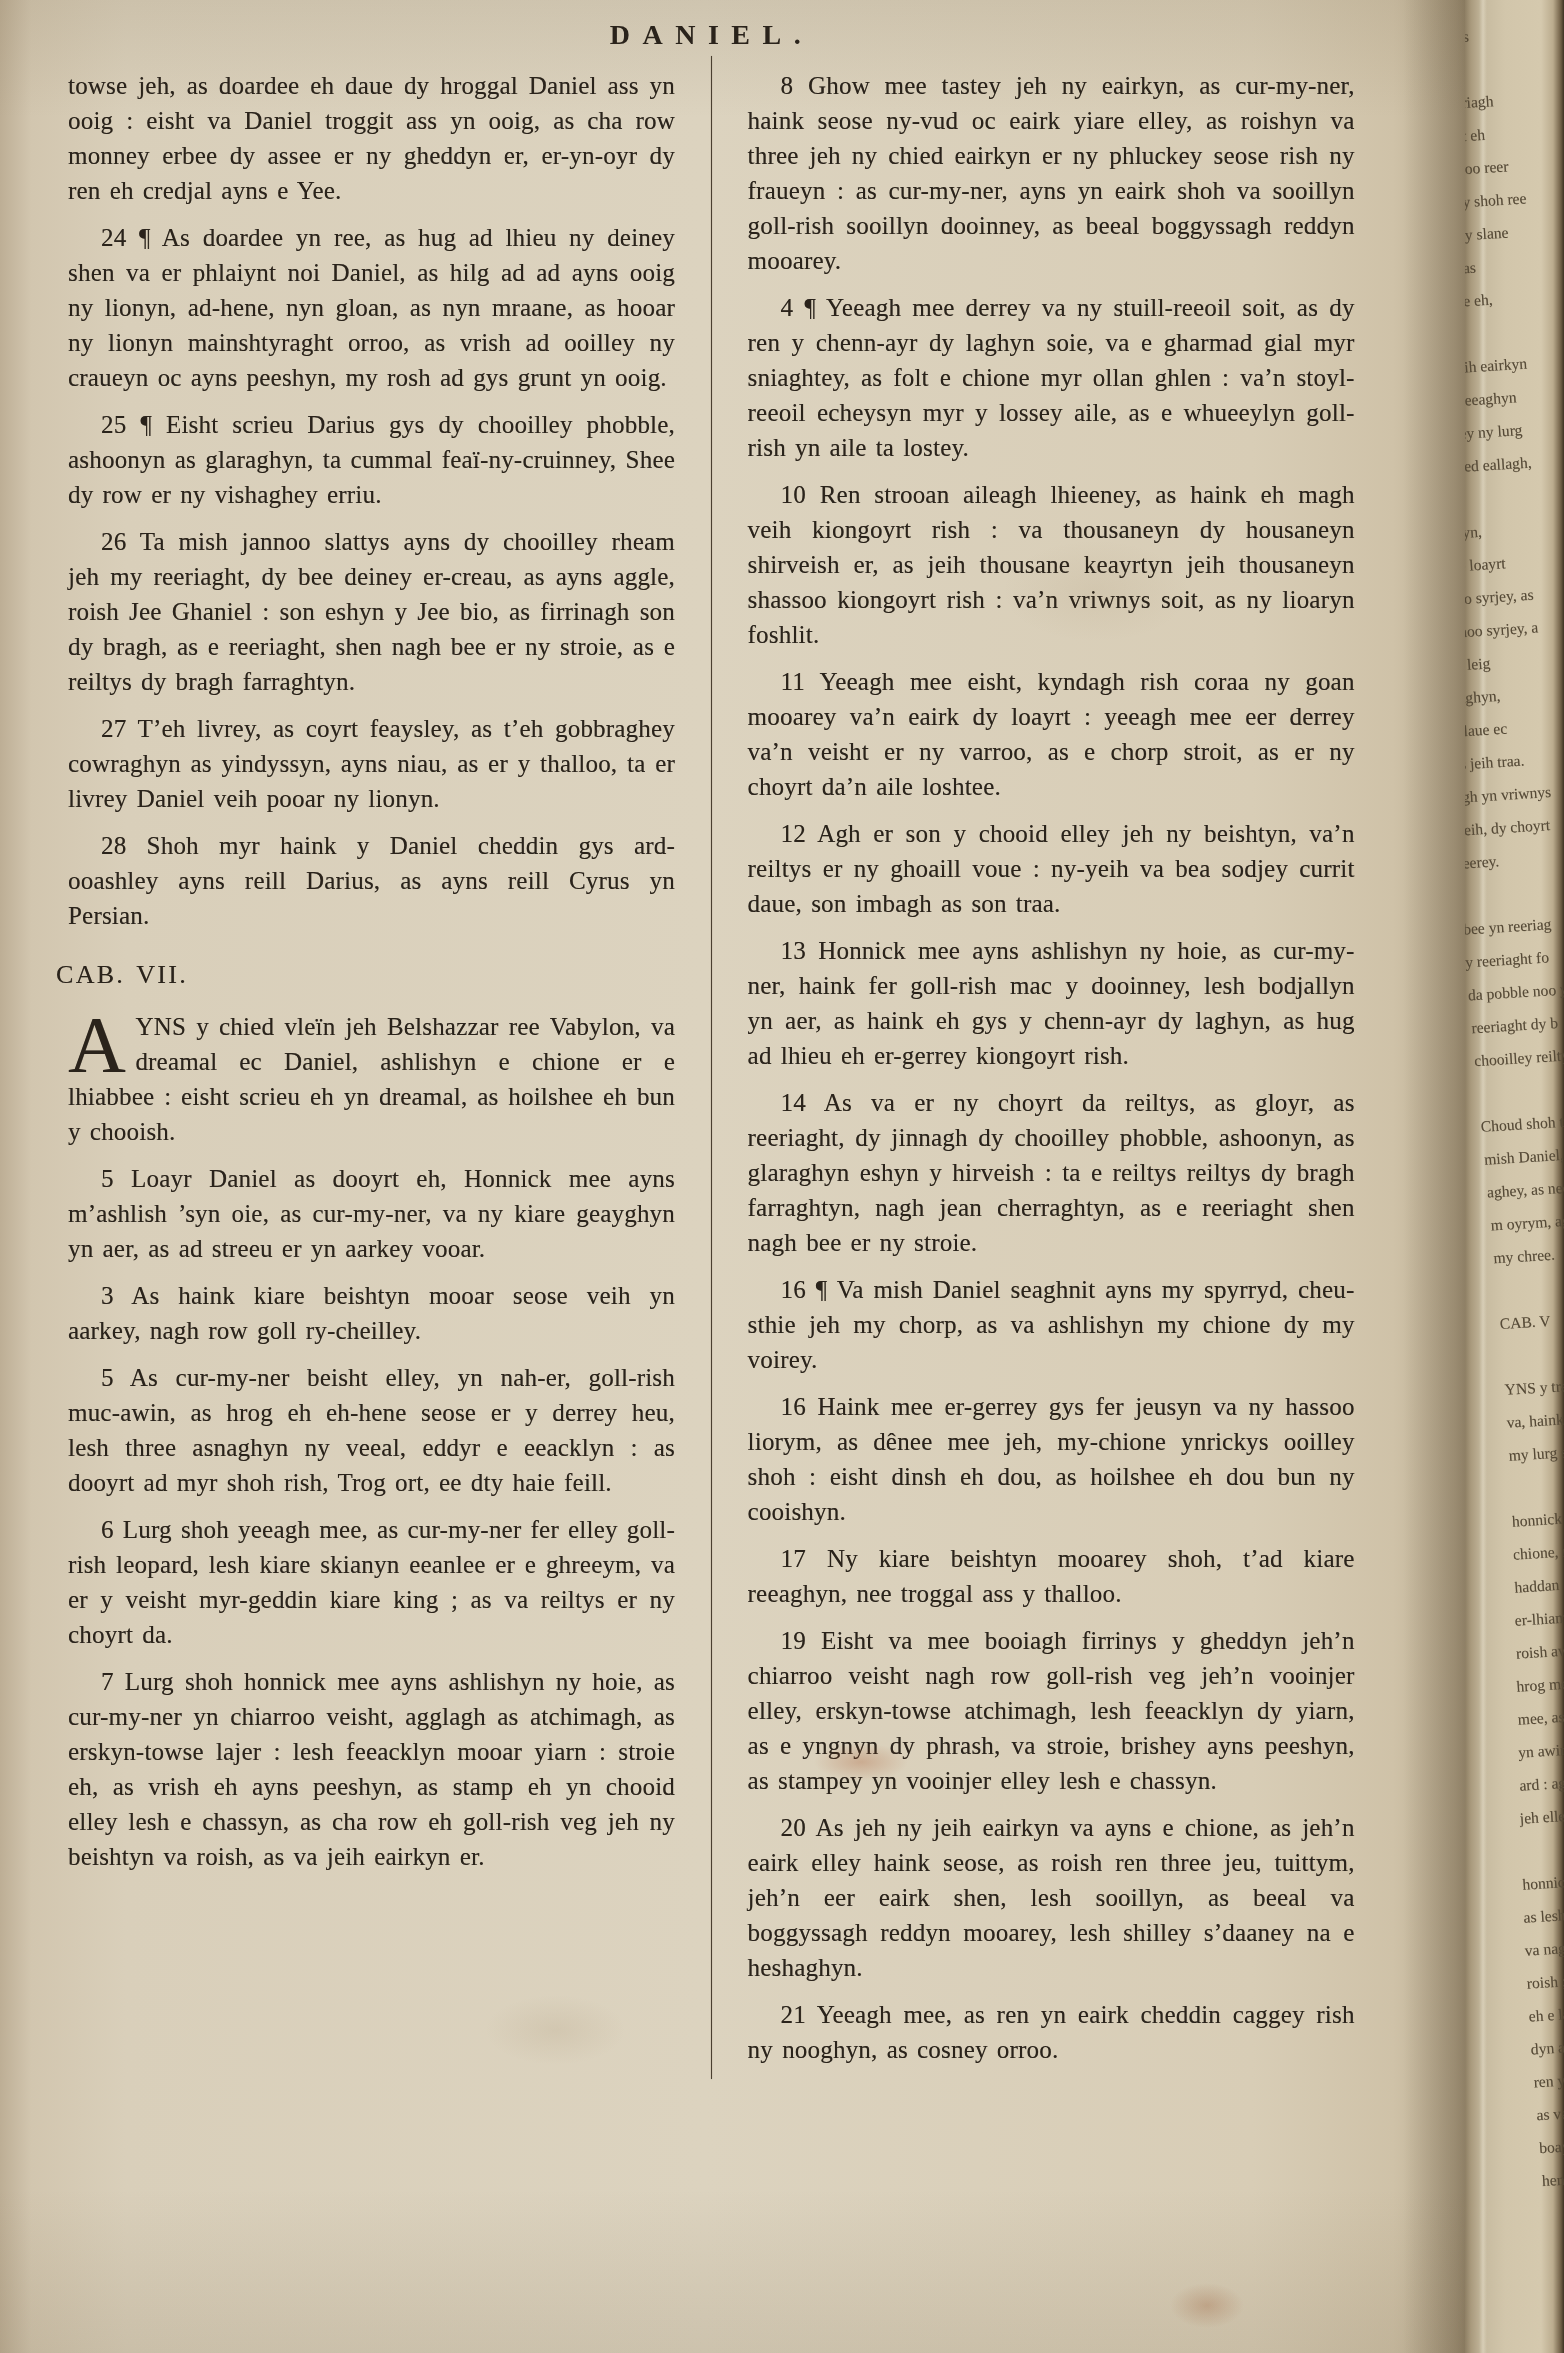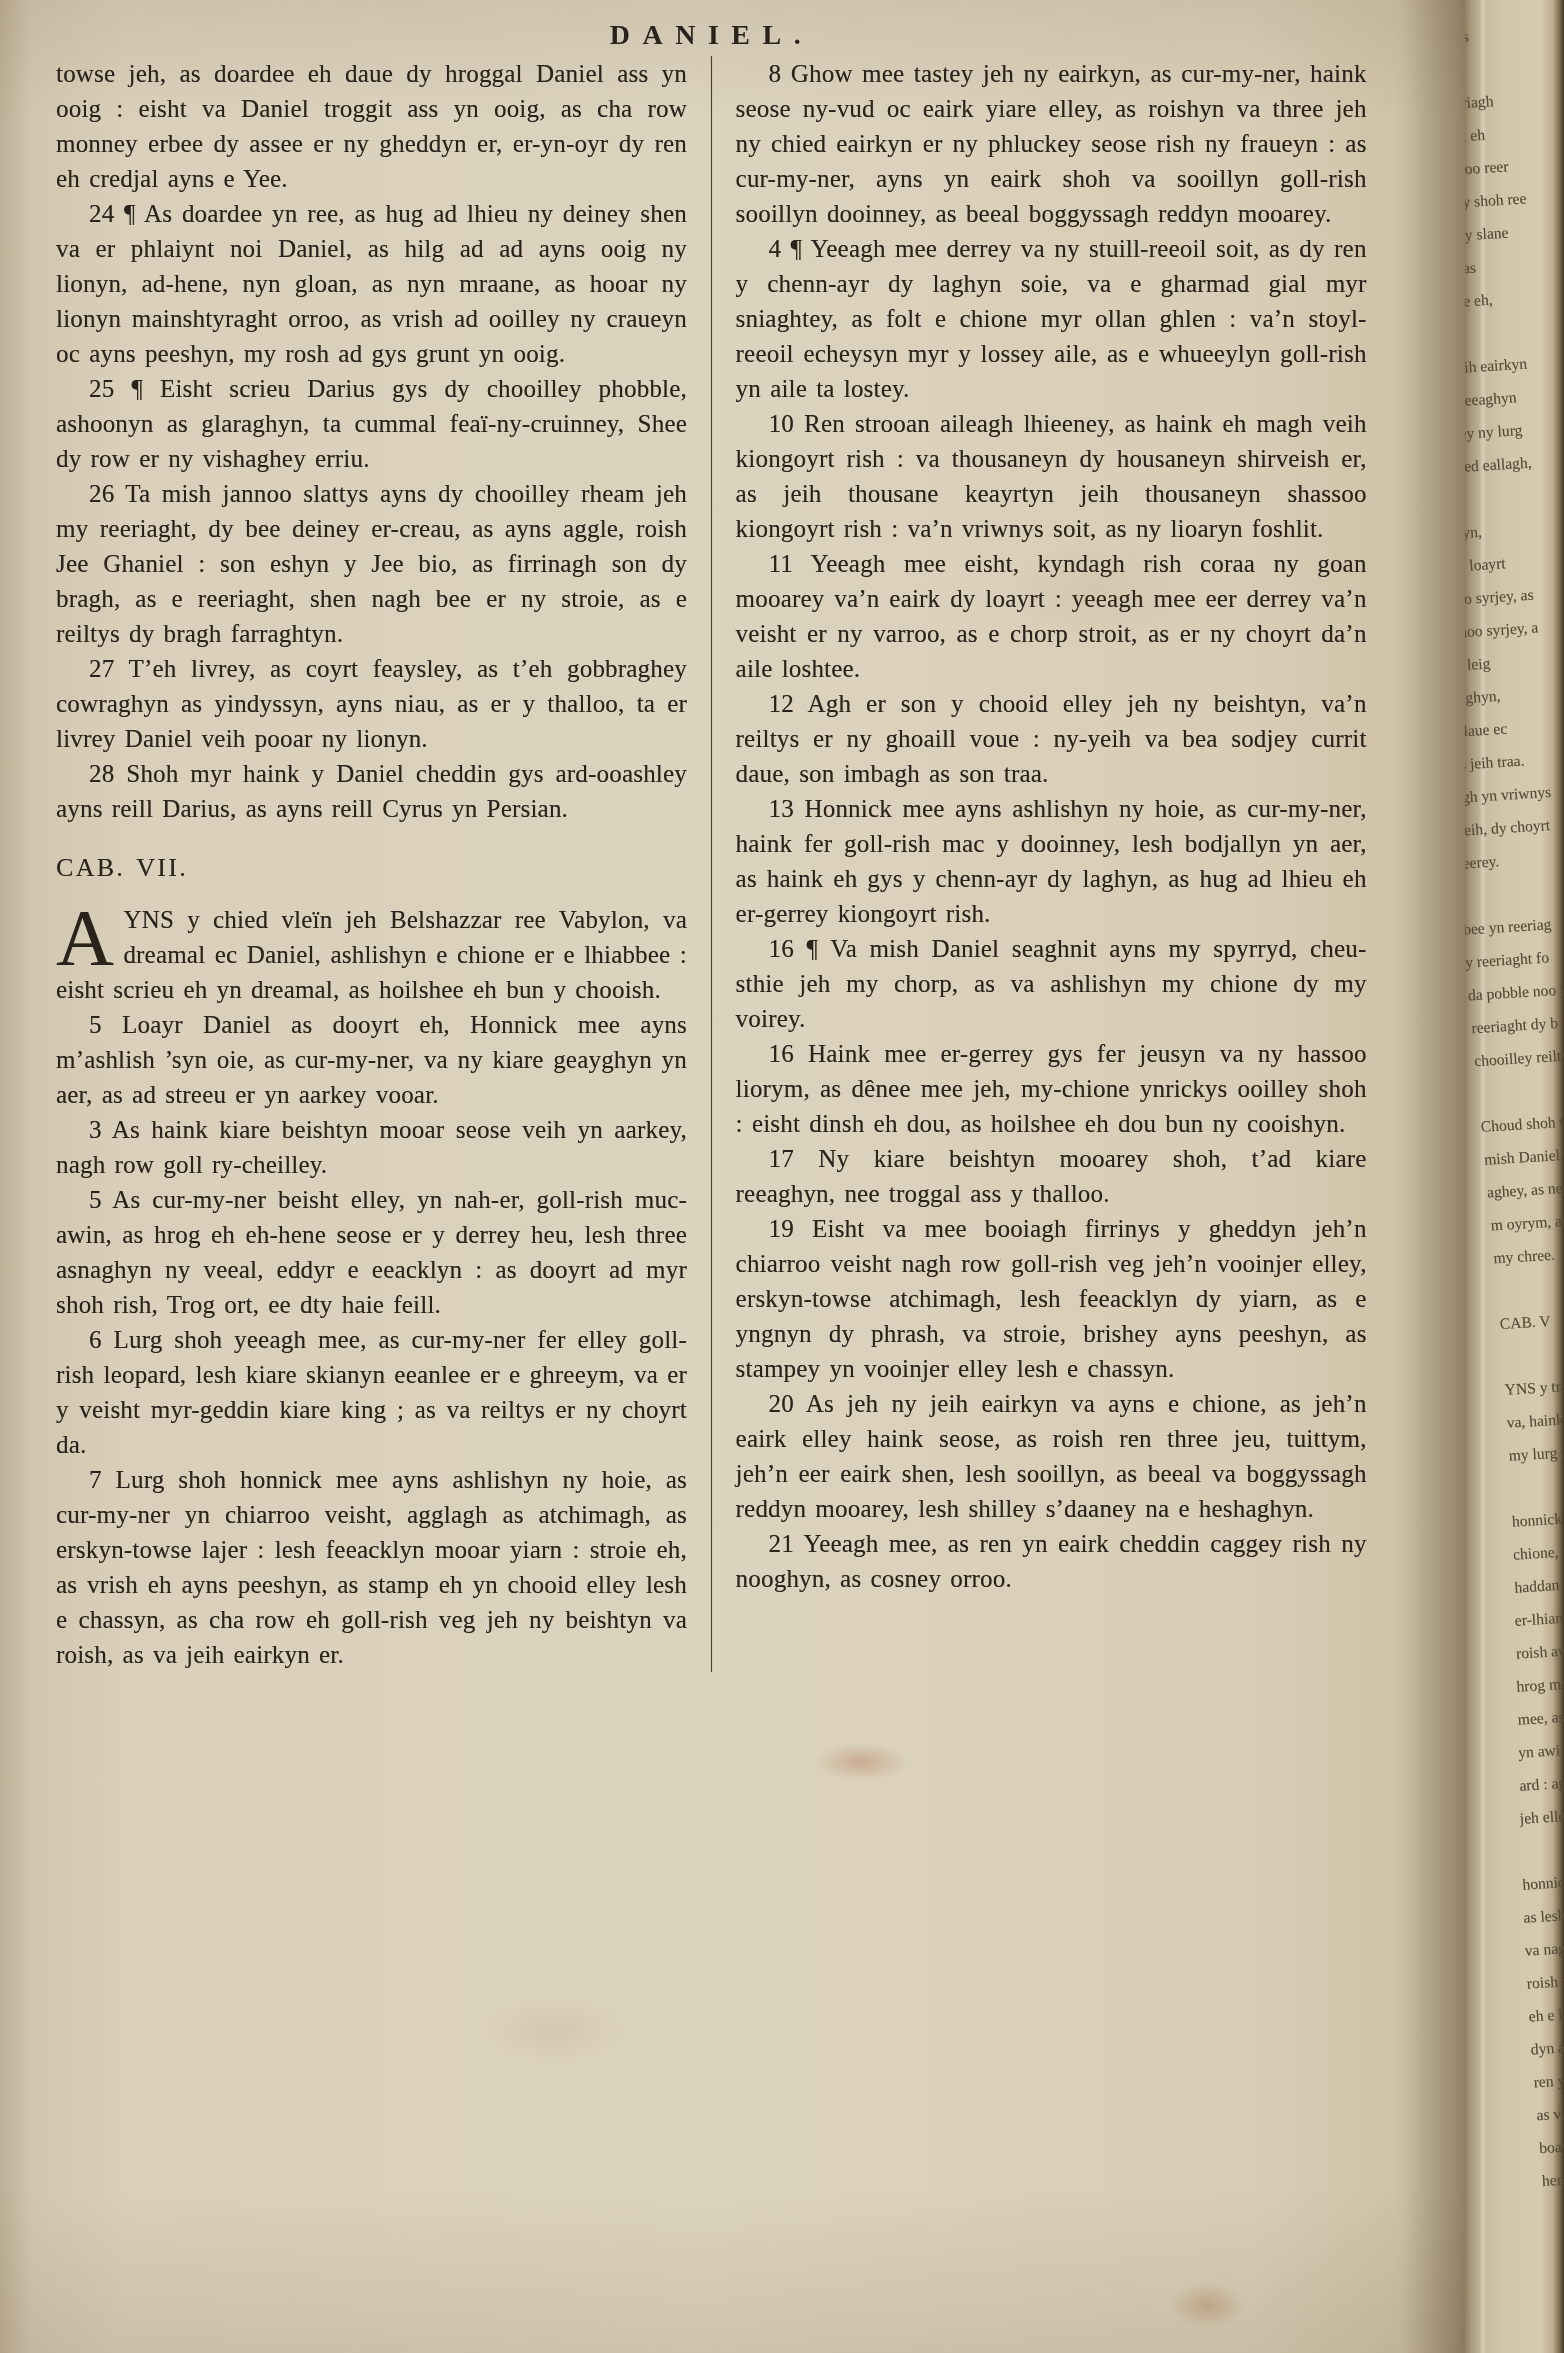--- a/index.html
+++ b/index.html
@@ -28,21 +28,21 @@
     text-align:justify;
     font-size:25px; line-height:35px;
     word-spacing:2.7px; letter-spacing:0.2px;
     text-shadow:0.2px 0.2px 0 rgba(42,35,27,0.45);
   }
   .divider {
     width:1.6px; background:#4a3f30;
     margin-left:23.5px; margin-right:23.5px;
     box-shadow:0 0 0.8px rgba(74,63,48,0.8);
   }
-  .para { margin:0; text-indent:33px; }
+  .para { margin:12px; text-indent:33px; }
   .para.continuation { text-indent:0; }
   .para.chapter {
     text-indent:0; text-align:left;
     font-size:26px; letter-spacing:2.3px;
     margin:23.5px 0 17px 0;
   }
   .para.dropcap { text-indent:0; }
   .init {
     float:left;
     font-size:80px; line-height:61px;
@@ -103,20 +103,21 @@
         <p class="para verse">7 Lurg shoh honnick mee ayns ashlishyn ny hoie, as cur-my-ner yn chiarroo veisht, agglagh as atchimagh, as erskyn-towse lajer : lesh feeacklyn mooar yiarn : stroie eh, as vrish eh ayns peeshyn, as stamp eh yn chooid elley lesh e chassyn, as cha row eh goll-rish veg jeh ny beishtyn va roish, as va jeih eairkyn er.</p>
       </div>
     <div class="divider"></div>
     <div class="col" id="col-right">
         <p class="para verse">8 Ghow mee tastey jeh ny eairkyn, as cur-my-ner, haink seose ny-vud oc eairk yiare elley, as roishyn va three jeh ny chied eairkyn er ny phluckey seose rish ny fraueyn : as cur-my-ner, ayns yn eairk shoh va sooillyn goll-rish sooillyn dooinney, as beeal boggyssagh reddyn mooarey.</p>
         <p class="para verse">4 ¶ Yeeagh mee derrey va ny stuill-reeoil soit, as dy ren y chenn-ayr dy laghyn soie, va e gharmad gial myr sniaghtey, as folt e chione myr ollan ghlen : va’n stoyl-reeoil echeysyn myr y lossey aile, as e whueeylyn goll-rish yn aile ta lostey.</p>
         <p class="para verse">10 Ren strooan aileagh lhieeney, as haink eh magh veih kiongoyrt rish : va thousaneyn dy housaneyn shirveish er, as jeih thousane keayrtyn jeih thousaneyn shassoo kiongoyrt rish : va’n vriwnys soit, as ny lioaryn foshlit.</p>
         <p class="para verse">11 Yeeagh mee eisht, kyndagh rish coraa ny goan mooarey va’n eairk dy loayrt : yeeagh mee eer derrey va’n veisht er ny varroo, as e chorp stroit, as er ny choyrt da’n aile loshtee.</p>
         <p class="para verse">12 Agh er son y chooid elley jeh ny beishtyn, va’n reiltys er ny ghoaill voue : ny-yeih va bea sodjey currit daue, son imbagh as son traa.</p>
         <p class="para verse">13 Honnick mee ayns ashlishyn ny hoie, as cur-my-ner, haink fer goll-rish mac y dooinney, lesh bodjallyn yn aer, as haink eh gys y chenn-ayr dy laghyn, as hug ad lhieu eh er-gerrey kiongoyrt rish.</p>
+        <p class="para verse">14 As va er ny choyrt da reiltys, as gloyr, as reeriaght, dy jinnagh dy chooilley phobble, ashoonyn, as glaraghyn eshyn y hirveish : ta e reiltys reiltys dy bragh farraghtyn, nagh jean cherraghtyn, as e reeriaght shen nagh bee er ny stroie.</p>
         <p class="para verse">16 ¶ Va mish Daniel seaghnit ayns my spyrryd, cheu-sthie jeh my chorp, as va ashlishyn my chione dy my voirey.</p>
         <p class="para verse">16 Haink mee er-gerrey gys fer jeusyn va ny hassoo liorym, as dênee mee jeh, my-chione ynrickys ooilley shoh : eisht dinsh eh dou, as hoilshee eh dou bun ny cooishyn.</p>
         <p class="para verse">17 Ny kiare beishtyn mooarey shoh, t’ad kiare reeaghyn, nee troggal ass y thalloo.</p>
         <p class="para verse">19 Eisht va mee booiagh firrinys y gheddyn jeh’n chiarroo veisht nagh row goll-rish veg jeh’n vooinjer elley, erskyn-towse atchimagh, lesh feeacklyn dy yiarn, as e yngnyn dy phrash, va stroie, brishey ayns peeshyn, as stampey yn vooinjer elley lesh e chassyn.</p>
         <p class="para verse">20 As jeh ny jeih eairkyn va ayns e chione, as jeh’n eairk elley haink seose, as roish ren three jeu, tuittym, jeh’n eer eairk shen, lesh sooillyn, as beeal va boggyssagh reddyn mooarey, lesh shilley s’daaney na e heshaghyn.</p>
         <p class="para verse">21 Yeeagh mee, as ren yn eairk cheddin caggey rish ny nooghyn, as cosney orroo.</p>
       </div>
   </div>
 
   <div class="stain a"></div>

